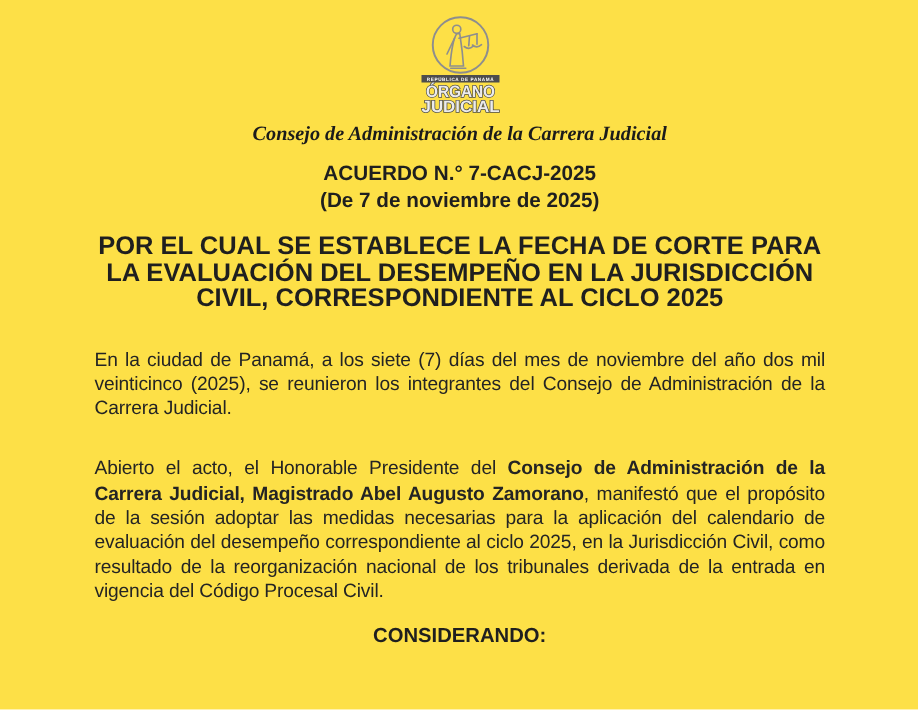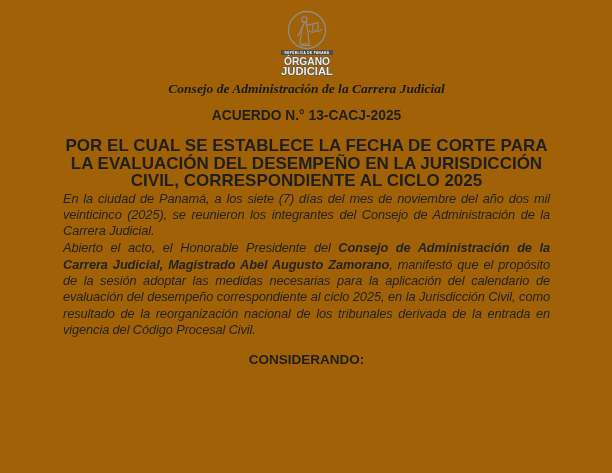--- a/index.html
+++ b/index.html
@@ -1,20 +1,20 @@
 <!DOCTYPE html>
 <html><head>
 <meta charset="utf-8">
 <style>
   html,body{margin:0;padding:0;background:#fff;}
   .page{
     position:relative;
     width:612px;height:473px;
     box-sizing:border-box;
-    background:#a16207;
+    background:#fde047;
     padding:10px 62px 0 63px;
     font-family:"Liberation Sans", sans-serif;
     color:#262626;
     overflow:hidden;
   }
   .logo-block{text-align:center;line-height:0;}
   .subtitle{
     margin-top:5px;
     text-align:center;
     font-family:"Liberation Serif", serif;
@@ -34,27 +34,26 @@
   }
   .doc-title{
     margin-top:12px;
     text-align:center;
     font-weight:bold;
     font-size:17px;
     line-height:17.5px;
     color:#1f1f1f;
   }
   .doc-body .para{
-    margin:1px 0 0 0;
+    margin:24px 0 0 0;
     text-align:justify;
     font-size:12.8px;
     line-height:16.3px;
     letter-spacing:-0.1px;
     color:#242424;
-    font-style:italic;
   }
   .doc-body .para .b{font-weight:bold;}
   .considerando{
     margin-top:14px;
     text-align:center;
     font-weight:bold;
     font-size:13.5px;
     color:#1f1f1f;
   }
 </style>
@@ -85,21 +84,22 @@
         <text x="45" y="43.9" text-anchor="middle" font-size="3.1" letter-spacing="0.4" fill="#ffffff" font-weight="bold">REPÚBLICA DE PANAMÁ</text>
 
         <text x="45" y="54.5" text-anchor="middle" font-size="11" font-weight="bold" textLength="46" lengthAdjust="spacingAndGlyphs" fill="#ececec" stroke="#4a4a4a" stroke-width="1" paint-order="stroke">ÓRGANO</text>
         <text x="45" y="64.5" text-anchor="middle" font-size="11" font-weight="bold" textLength="52" lengthAdjust="spacingAndGlyphs" fill="#ececec" stroke="#4a4a4a" stroke-width="1" paint-order="stroke">JUDICIAL</text>
       </svg>
     </div>
     <div class="subtitle">Consejo de Administración de la Carrera Judicial</div>
   </header>
 
   <div class="acuerdo-heading">
-    <div>ACUERDO N.° 13-CACJ-2025</div>
+    <div>ACUERDO N.° 7-CACJ-2025</div>
+    <div>(De 7 de noviembre de 2025)</div>
   </div>
 
   <div class="doc-title">POR EL CUAL SE ESTABLECE LA FECHA DE CORTE PARA LA EVALUACIÓN DEL DESEMPEÑO EN LA JURISDICCIÓN CIVIL, CORRESPONDIENTE AL CICLO 2025</div>
 
   <div class="doc-body">
       <p class="para"><span class="">En la ciudad de Panamá, a los siete (7) días del mes de noviembre del año dos mil veinticinco (2025), se reunieron los integrantes del Consejo de Administración de la Carrera Judicial.</span></p>
       <p class="para"><span class="">Abierto el acto, el Honorable Presidente del </span><span class="b">Consejo de Administración de la Carrera Judicial, Magistrado Abel Augusto Zamorano</span><span class="">, manifestó que el propósito de la sesión adoptar las medidas necesarias para la aplicación del calendario de evaluación del desempeño correspondiente al ciclo 2025, en la Jurisdicción Civil, como resultado de la reorganización nacional de los tribunales derivada de la entrada en vigencia del Código Procesal Civil.</span></p>
     </div>
 
   <div class="considerando">CONSIDERANDO:</div>

